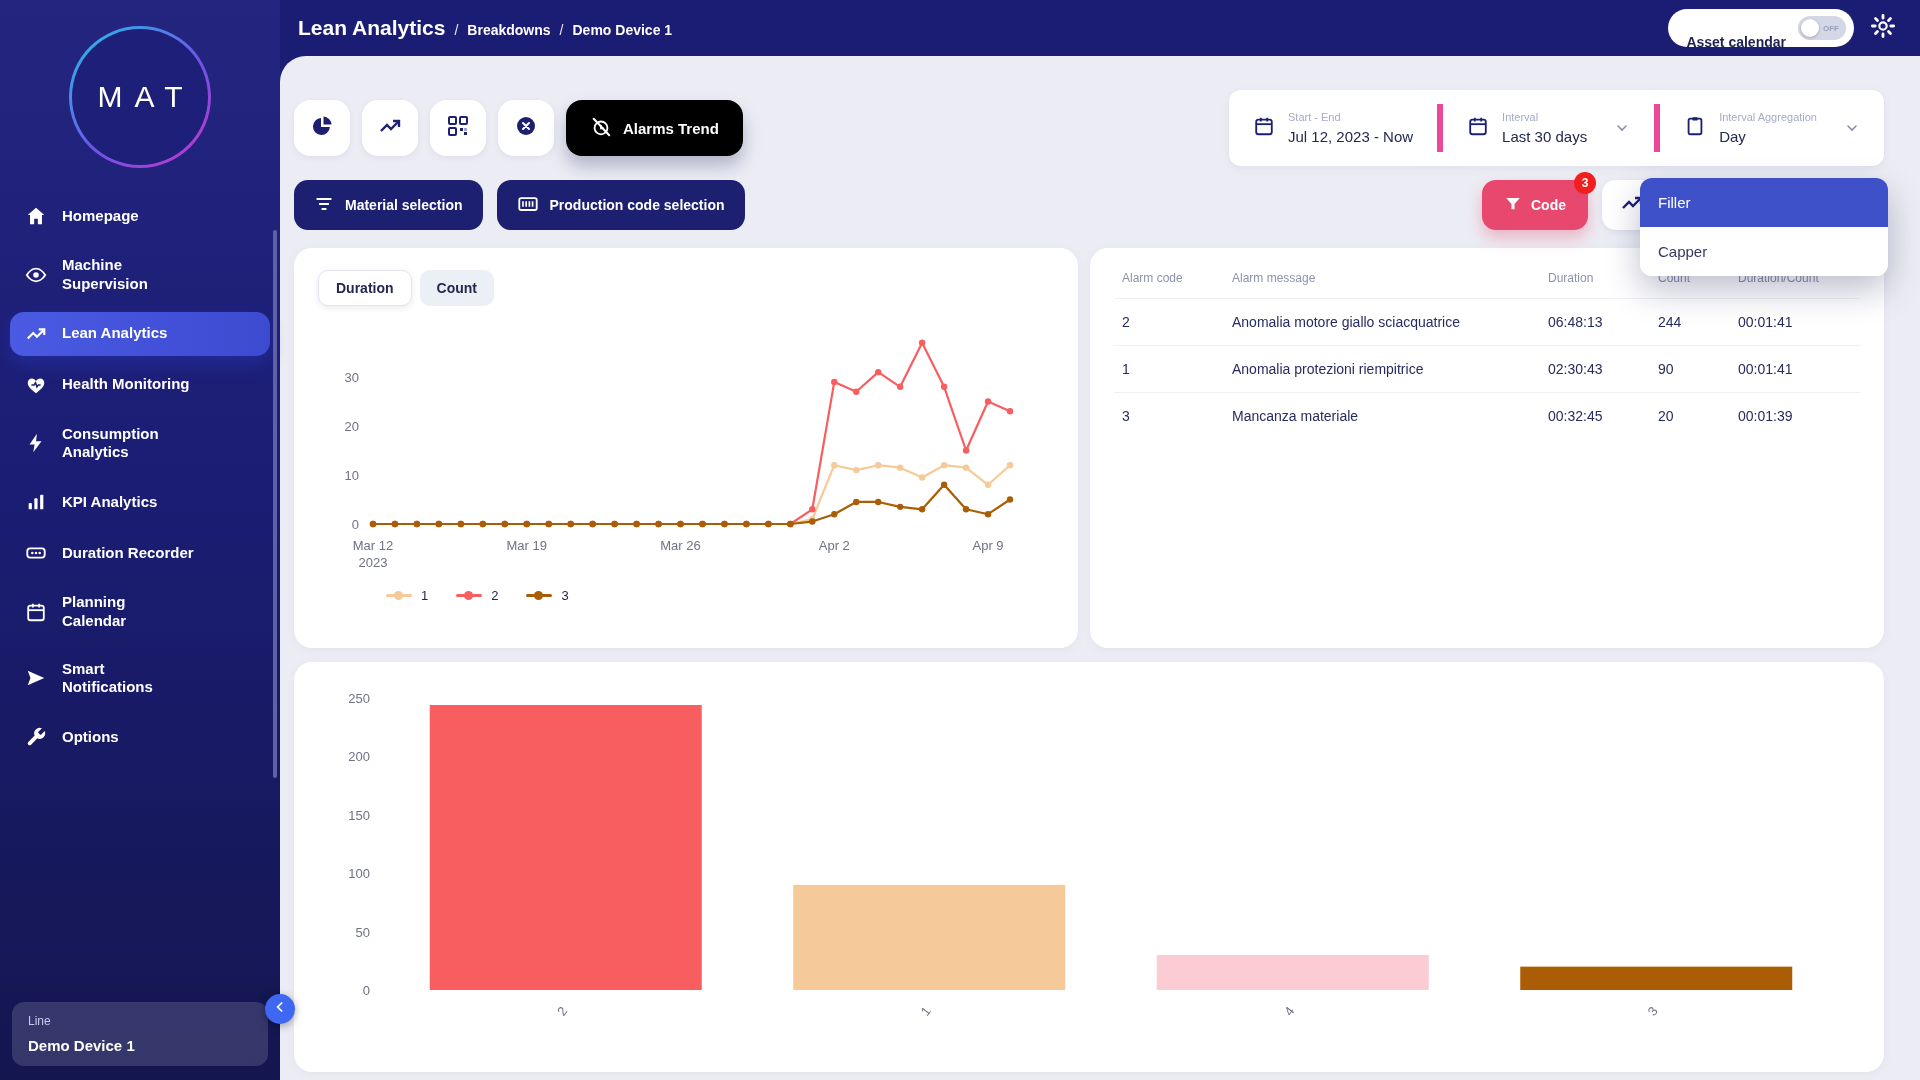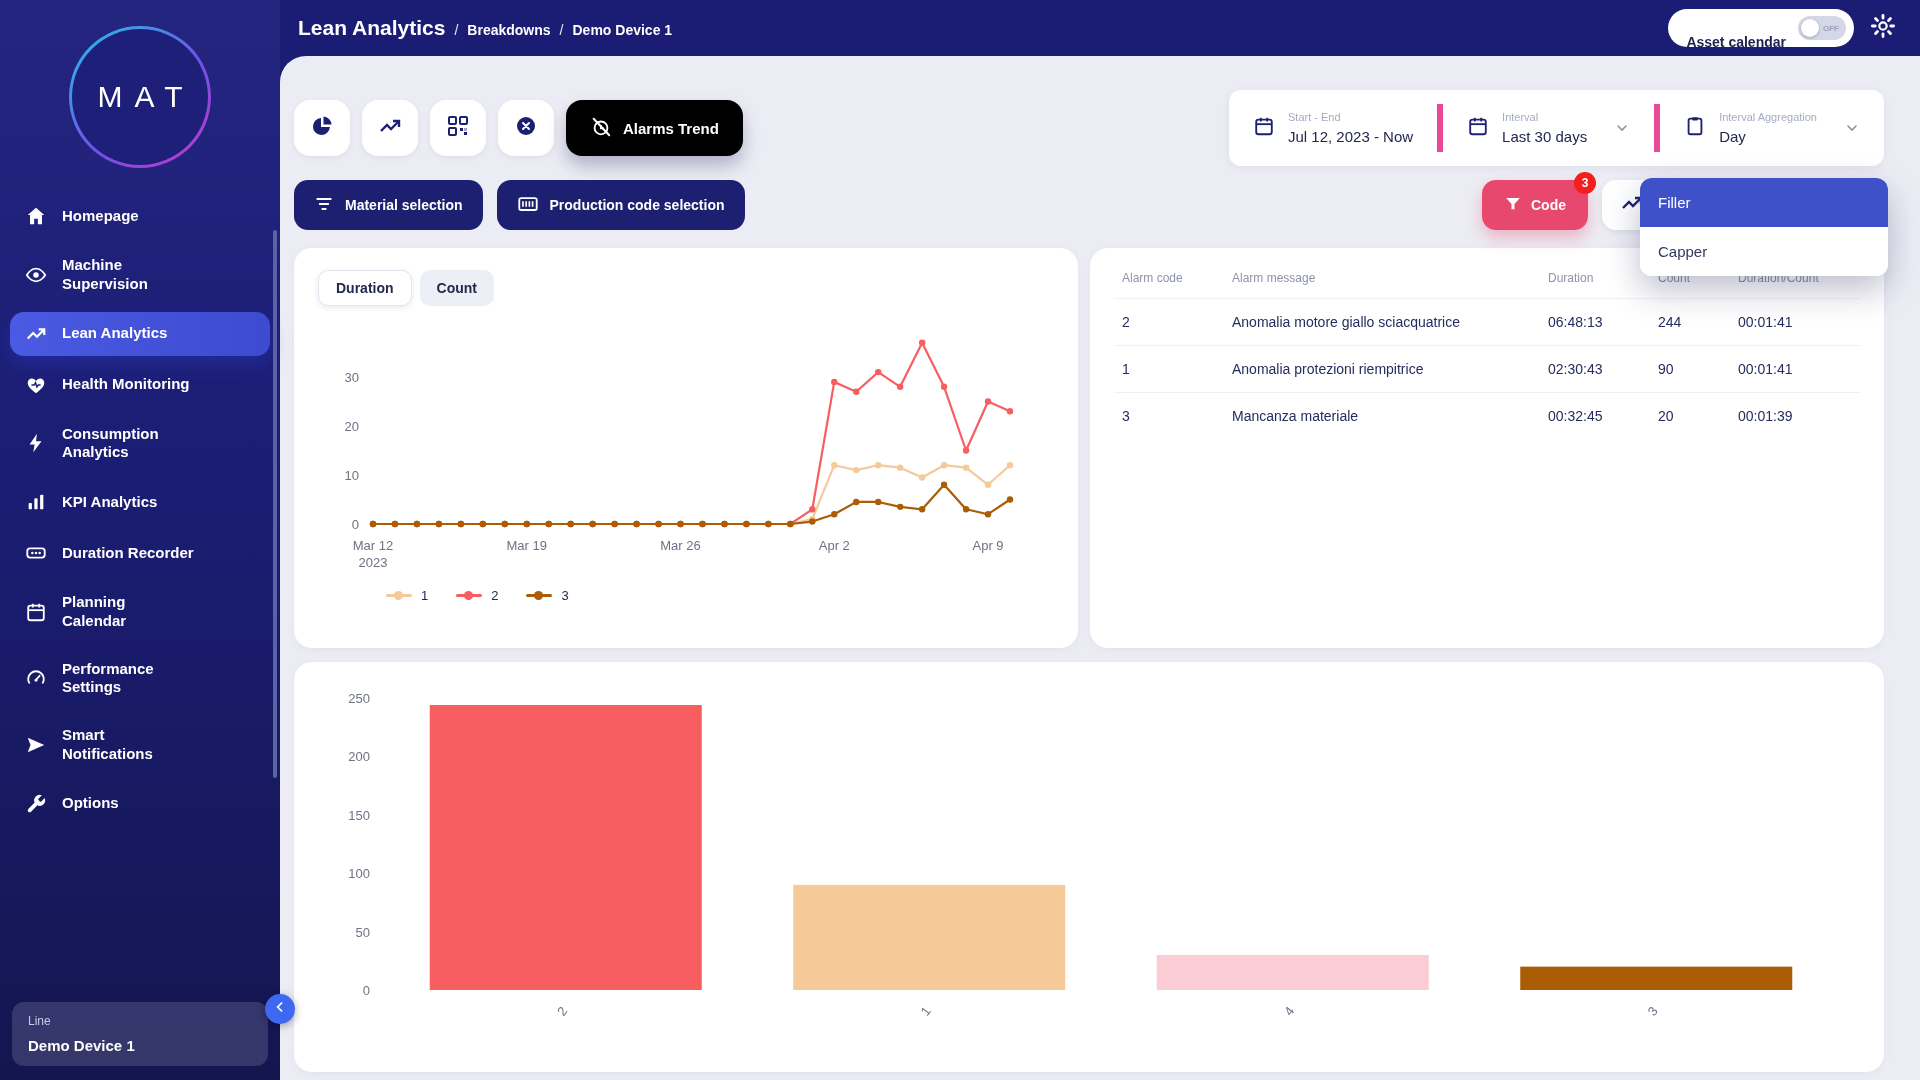--- a/index.html
+++ b/index.html
@@ -194,31 +194,20 @@
       <div class="nav-item" data-interactable="true">
         <span class="ico" data-interactable="false">
             <svg width="22" height="22" viewBox="0 0 24 24">
               <rect x="3.5" y="5" width="17" height="16" rx="2.5" fill="none" stroke="#fff" stroke-width="2"></rect>
               <path d="M3.5 10h17" stroke="#fff" stroke-width="2"></path>
               <path d="M8.5 3v4M15.5 3v4" stroke="#fff" stroke-width="2"></path>
             </svg>
           </span>
         <span class="nav-label" data-interactable="false">Planning
 Calendar</span>
-      </div>
-      <div class="nav-item" data-interactable="true">
-        <span class="ico" data-interactable="false">
-            <svg width="22" height="22" viewBox="0 0 24 24">
-              <path d="M5 18a8.5 8.5 0 1114 0" fill="none" stroke="#fff" stroke-width="2"></path>
-              <path d="M12 14l4.5-5" stroke="#fff" stroke-width="2"></path>
-              <circle cx="12" cy="14.5" r="1.6" fill="#fff"></circle>
-            </svg>
-          </span>
-        <span class="nav-label" data-interactable="false">Performance
-Settings</span>
       </div>
       <div class="nav-item" data-interactable="true">
         <span class="ico" data-interactable="false">
             <svg width="22" height="22" viewBox="0 0 24 24">
               <path d="M3 20l18-8L3 4l3 8z" fill="#fff"></path>
             </svg>
           </span>
         <span class="nav-label" data-interactable="false">Smart
 Notifications</span>
       </div>

